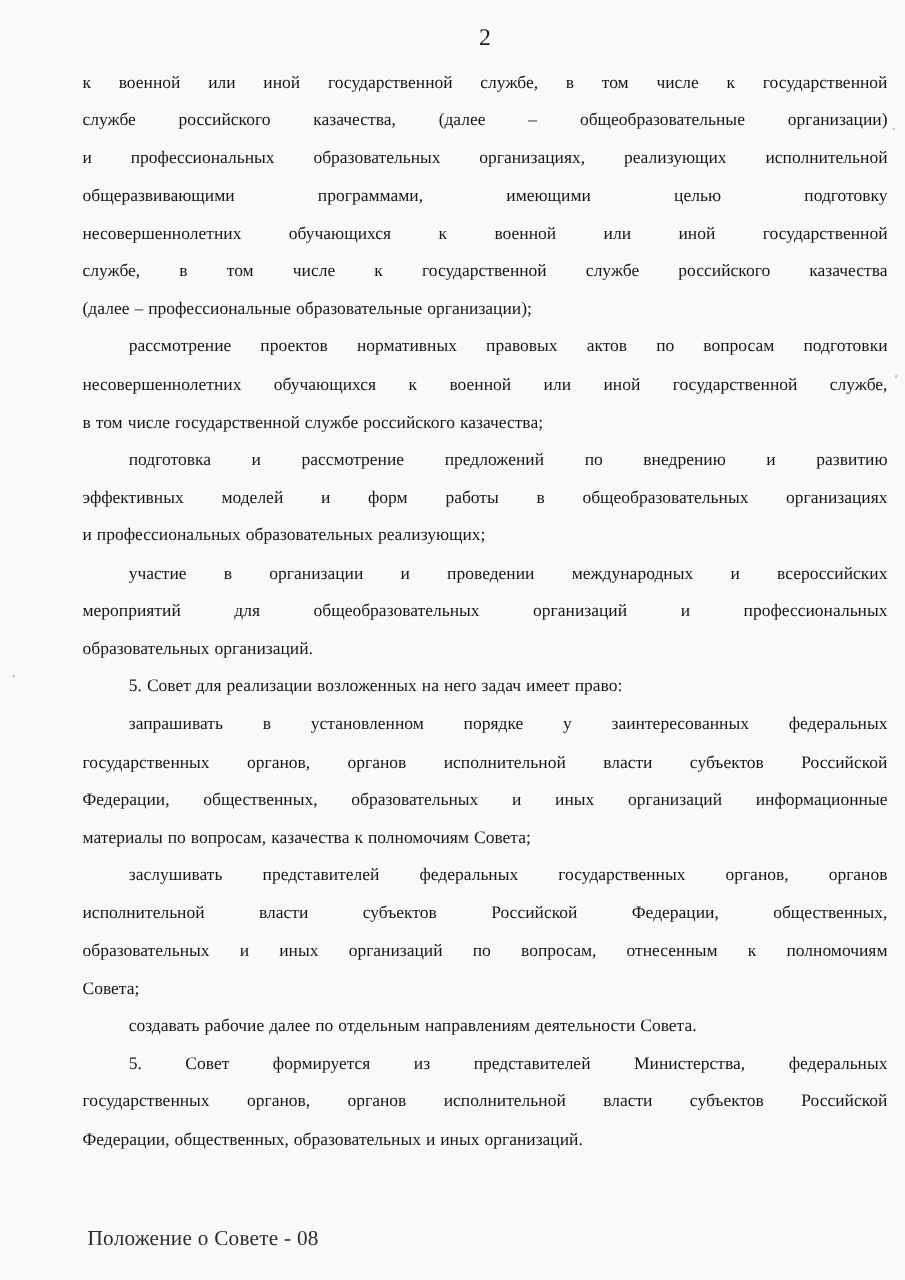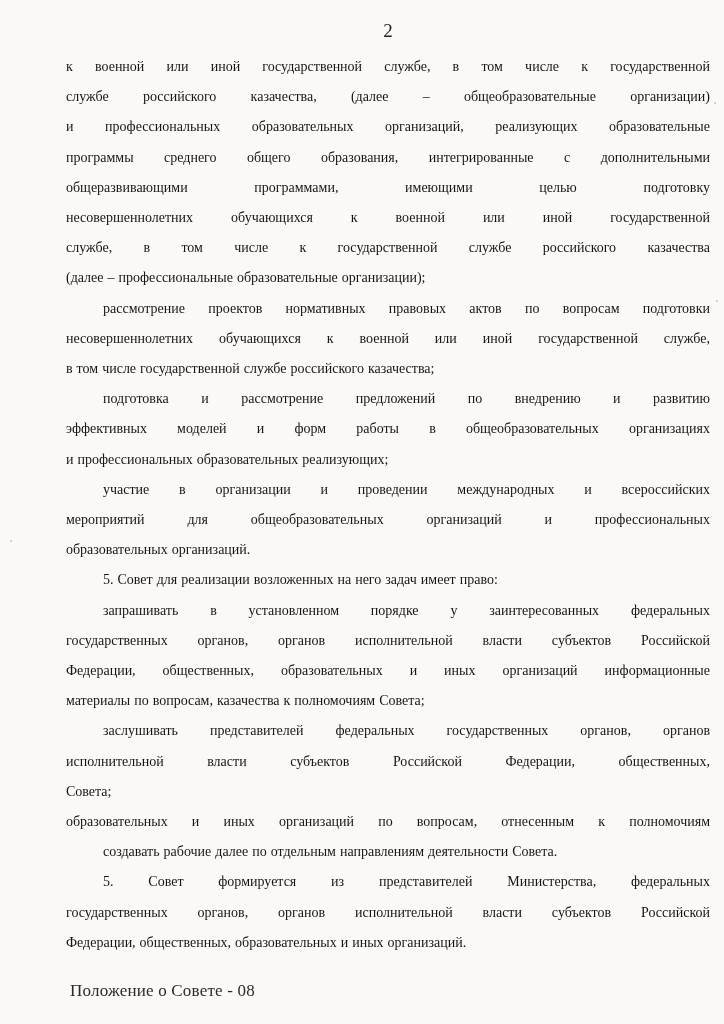--- a/index.html
+++ b/index.html
@@ -74,22 +74,21 @@
 </style>
 </head>
 <body>
 
 <div class="page-number">2</div>
 
 <div class="body-text">
     <div class="paragraph">
       <div class="line">к военной или иной государственной службе, в том числе к государственной</div>
       <div class="line">службе российского казачества, (далее – общеобразовательные организации)</div>
-      <div class="line">и профессиональных образовательных организаций, реализующих образовательные</div>
-      <div class="line">программы среднего общего образования, интегрированные с дополнительными</div>
+      <div class="line">и профессиональных образовательных организациях, реализующих исполнительной</div>
       <div class="line">общеразвивающими программами, имеющими целью подготовку</div>
       <div class="line">несовершеннолетних обучающихся к военной или иной государственной</div>
       <div class="line">службе, в том числе к государственной службе российского казачества</div>
       <div class="line end">(далее – профессиональные образовательные организации);</div>
     </div>
     <div class="paragraph">
       <div class="line indent">рассмотрение проектов нормативных правовых актов по вопросам подготовки</div>
       <div class="line">несовершеннолетних обучающихся к военной или иной государственной службе,</div>
       <div class="line end">в том числе государственной службе российского казачества;</div>
     </div>
@@ -108,22 +107,22 @@
     </div>
     <div class="paragraph">
       <div class="line indent">запрашивать в установленном порядке у заинтересованных федеральных</div>
       <div class="line">государственных органов, органов исполнительной власти субъектов Российской</div>
       <div class="line">Федерации, общественных, образовательных и иных организаций информационные</div>
       <div class="line end">материалы по вопросам, казачества к полномочиям Совета;</div>
     </div>
     <div class="paragraph">
       <div class="line indent">заслушивать представителей федеральных государственных органов, органов</div>
       <div class="line">исполнительной власти субъектов Российской Федерации, общественных,</div>
+      <div class="line">образовательных и иных организаций по вопросам, отнесенным к полномочиям</div>
       <div class="line end">Совета;</div>
-      <div class="line">образовательных и иных организаций по вопросам, отнесенным к полномочиям</div>
     </div>
     <div class="paragraph">
       <div class="line indent end">создавать рабочие далее по отдельным направлениям деятельности Совета.</div>
     </div>
     <div class="paragraph">
       <div class="line indent">5. Совет формируется из представителей Министерства, федеральных</div>
       <div class="line">государственных органов, органов исполнительной власти субъектов Российской</div>
       <div class="line end">Федерации, общественных, образовательных и иных организаций.</div>
     </div>
   </div>

